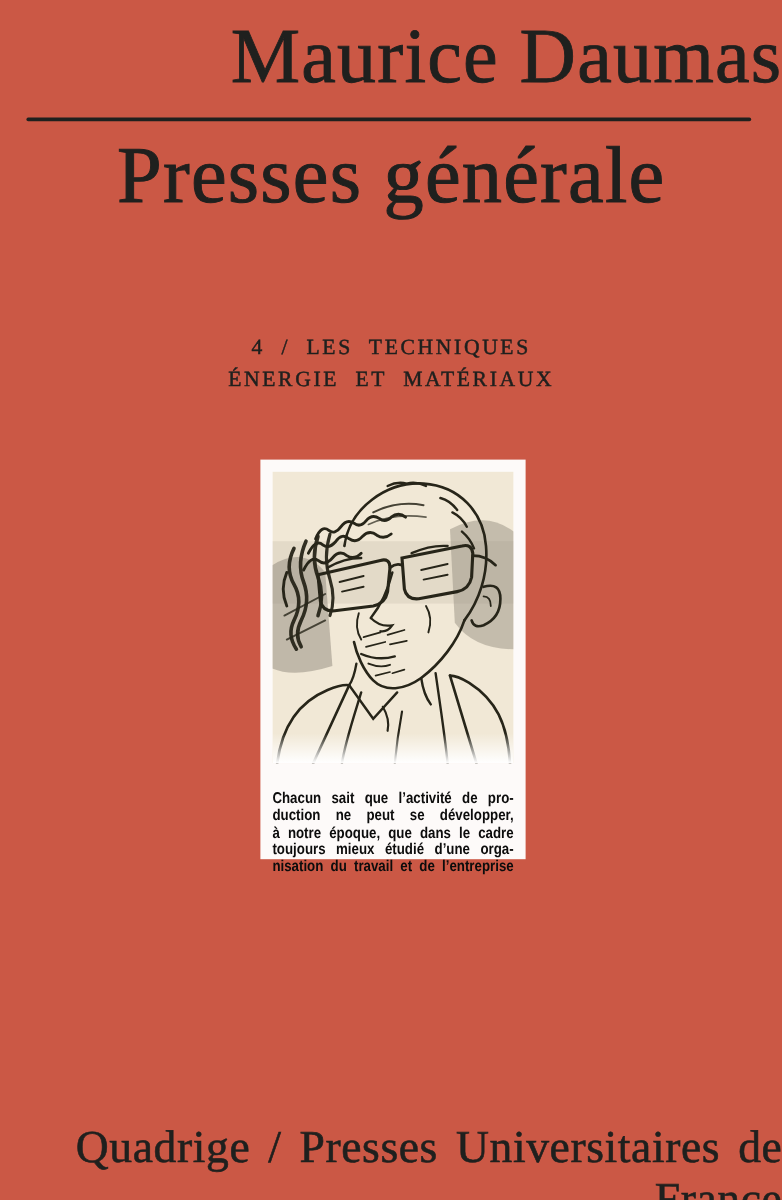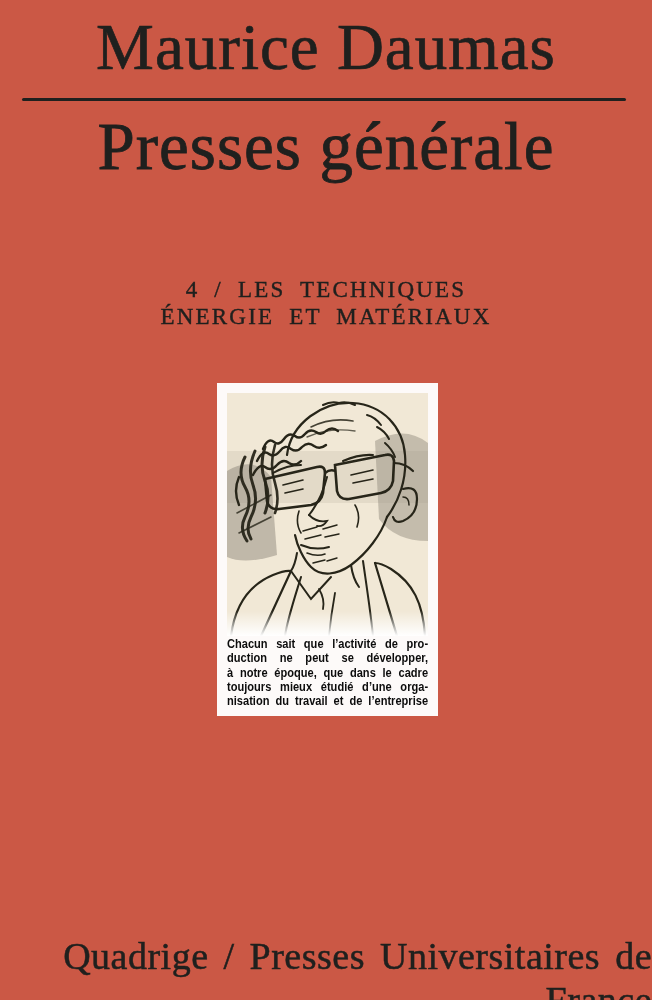--- a/index.html
+++ b/index.html
@@ -6,44 +6,44 @@
   body{
     width:652px;height:1000px;
     background:#cb5845;
     font-family:"Liberation Serif",serif;
     color:#1f201e;
   }
   .cover{position:relative;width:652px;height:1000px;overflow:hidden}
 
   .author{
     position:absolute;top:10px;left:0;right:0;
-    text-align:center;font-size:65px;line-height:74px;letter-spacing:1px;
+    text-align:right;font-size:65px;line-height:74px;letter-spacing:1px;
     -webkit-text-stroke:0.7px #1f201e;
   }
   .rule{
     position:absolute;top:98px;left:22px;right:26px;height:3px;
     background:#1f201e;border-radius:2px;
   }
   .title{
     position:absolute;top:111px;left:0;right:0;
     text-align:center;font-size:67px;line-height:70px;letter-spacing:1px;
     -webkit-text-stroke:0.8px #1f201e;
   }
   .subtitle{
     position:absolute;top:276px;left:0;right:0;
-    text-align:center;font-size:23px;line-height:27.4px;
+    text-align:center;font-size:18px;line-height:27.4px;
     letter-spacing:2.2px;word-spacing:7px;
     -webkit-text-stroke:0.4px #1f201e;
   }
   .panel{
     position:absolute;left:217px;top:383px;width:221px;height:333px;
     background:#fefefef9;box-sizing:border-box;padding:10px 10px 0;
   }
   .sketch{display:block;width:201px;height:243px}
-  .caption{margin-top:1px}
+  .caption{margin-top:22px}
   .caption-line{
     font-family:"Liberation Sans",sans-serif;font-weight:bold;
     font-size:13px;line-height:14.3px;color:#0c0c0c;
     width:236px;transform:scaleX(0.852);transform-origin:0 50%;
     text-align:justify;text-align-last:justify;
     white-space:normal;
   }
   .publisher{
     position:absolute;top:934px;left:0;right:0;
     text-align:right;font-size:38px;letter-spacing:0.5px;word-spacing:5px;

